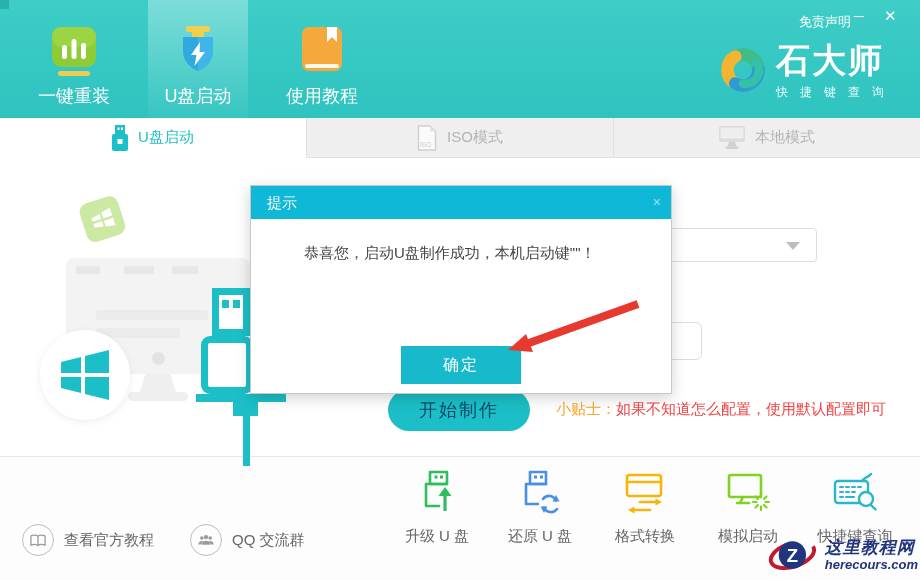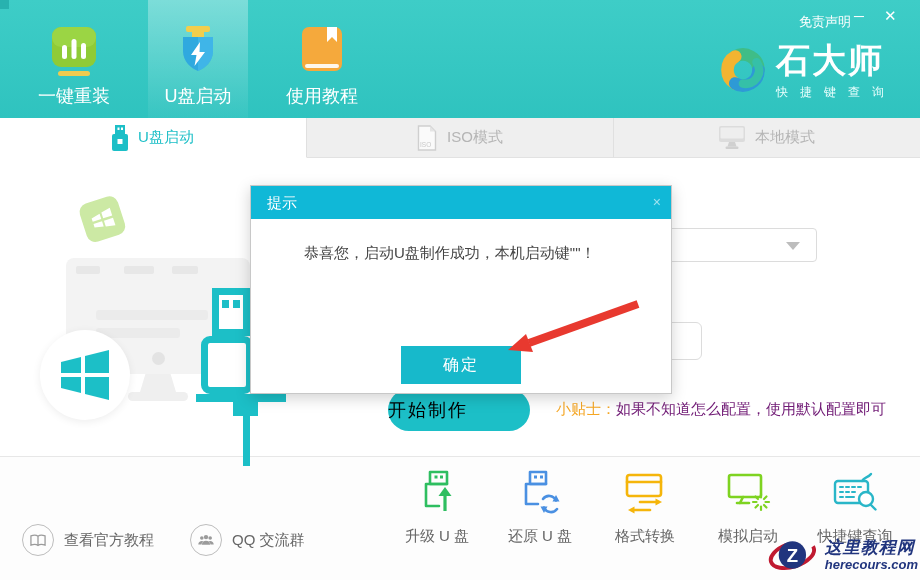--- a/index.html
+++ b/index.html
@@ -48,24 +48,24 @@
   .usb-flange{position:absolute;left:196px;top:394px;width:90px;height:8px;background:#1cbfc7;z-index:2;}
   .usb-neck{position:absolute;left:233px;top:402px;width:25px;height:14px;background:#1cbfc7;z-index:2;}
   .usb-cable{position:absolute;left:243px;top:416px;width:7px;height:50px;background:#1cbfc7;z-index:4;}
   .select-box{position:absolute;left:435px;top:228px;width:380px;height:32px;background:#fff;
               border:1px solid #dcdcdc;border-radius:4px;z-index:1;cursor:pointer;}
   .caret{position:absolute;right:16px;top:13px;width:0;height:0;border-left:7px solid transparent;
          border-right:7px solid transparent;border-top:8px solid #bdbdbd;}
   .input-box{position:absolute;left:445px;top:322px;width:255px;height:36px;background:#fff;
              border:1px solid #dcdcdc;border-radius:6px;z-index:1;}
   .start-btn{position:absolute;left:388px;top:389px;width:142px;height:42px;border-radius:21px;
-             background:#1cbfc7;color:#000000;font-size:18px;line-height:42px;text-align:left;
+             background:#1cbfc7;color:#0c4a6e;font-size:18px;line-height:42px;text-align:center;
              z-index:2;cursor:pointer;letter-spacing:2px;}
   .tip{position:absolute;left:556px;top:400px;font-size:15px;z-index:2;white-space:nowrap;}
-  .tip-hl{color:#f5a623;} .tip-txt{color:#701a75;font-family:Liberation Mono, monospace;}
+  .tip-hl{color:#f5a623;} .tip-txt{color:#ef4444;font-family:Liberation Mono, monospace;}
   
   .modal{position:absolute;left:250px;top:185px;width:420px;height:207px;background:#fff;
          border:1px solid #c8c8c8;box-shadow:0 4px 14px rgba(0,0,0,.18);z-index:10;}
   .modal-header{height:33px;background:#10b8d7;color:#fff;font-size:15px;line-height:33px;padding-left:16px;}
   .modal-close{position:absolute;right:10px;top:0;height:33px;line-height:33px;color:rgba(255,255,255,.6);
                font-size:14px;cursor:pointer;}
   .modal-msg{position:absolute;left:53px;top:58px;font-size:15px;color:#444;}
   .modal-btn{position:absolute;left:150px;top:160px;width:120px;height:38px;background:#17b9cb;
              color:#fff;font-size:16px;line-height:38px;text-align:center;cursor:pointer;letter-spacing:2px;}
   .arrow-layer{position:absolute;left:480px;top:290px;width:180px;height:80px;z-index:20;pointer-events:none;}

